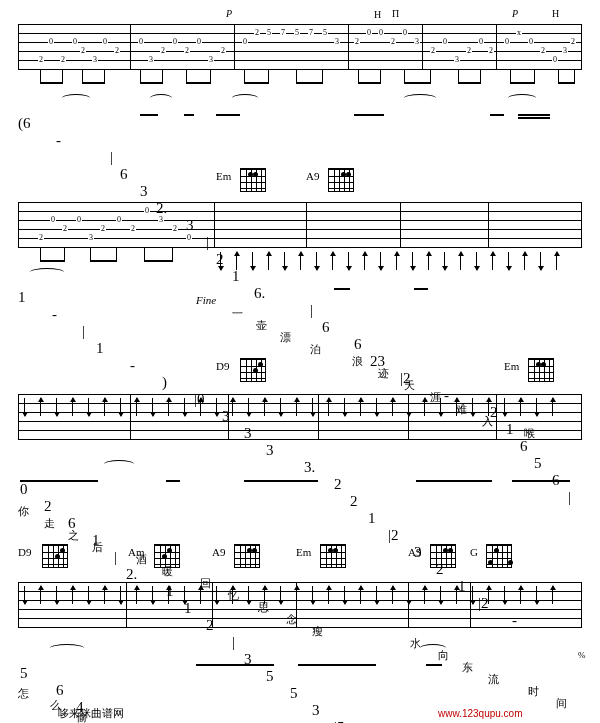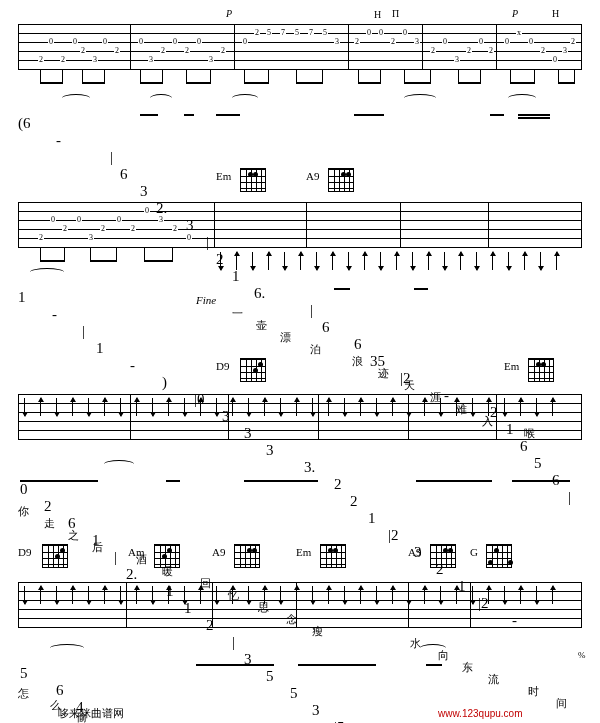--- a/index.html
+++ b/index.html
@@ -313,21 +313,21 @@
       <span style="left:140px;">3</span>
       <span style="left:156px;">2.</span>
       <span style="left:186px;">3</span>
       <span style="left:206px;">|</span>
       <span style="left:216px;">2</span>
       <span style="left:232px;">1</span>
       <span style="left:254px;">6.</span>
       <span style="left:310px;">|</span>
       <span style="left:322px;">6</span>
       <span style="left:354px;">6</span>
-      <span style="left:370px;">35</span>
+      <span style="left:370px;">23</span>
       <span style="left:400px;">|2</span>
       <span style="left:444px;">-</span>
       <span style="left:490px;">2</span>
       <span style="left:506px;">1</span>
       <span style="left:520px;">6</span>
       <span style="left:534px;">5</span>
       <span style="left:552px;">6</span>
       <span style="left:568px;">|</span>
     </div>
 

